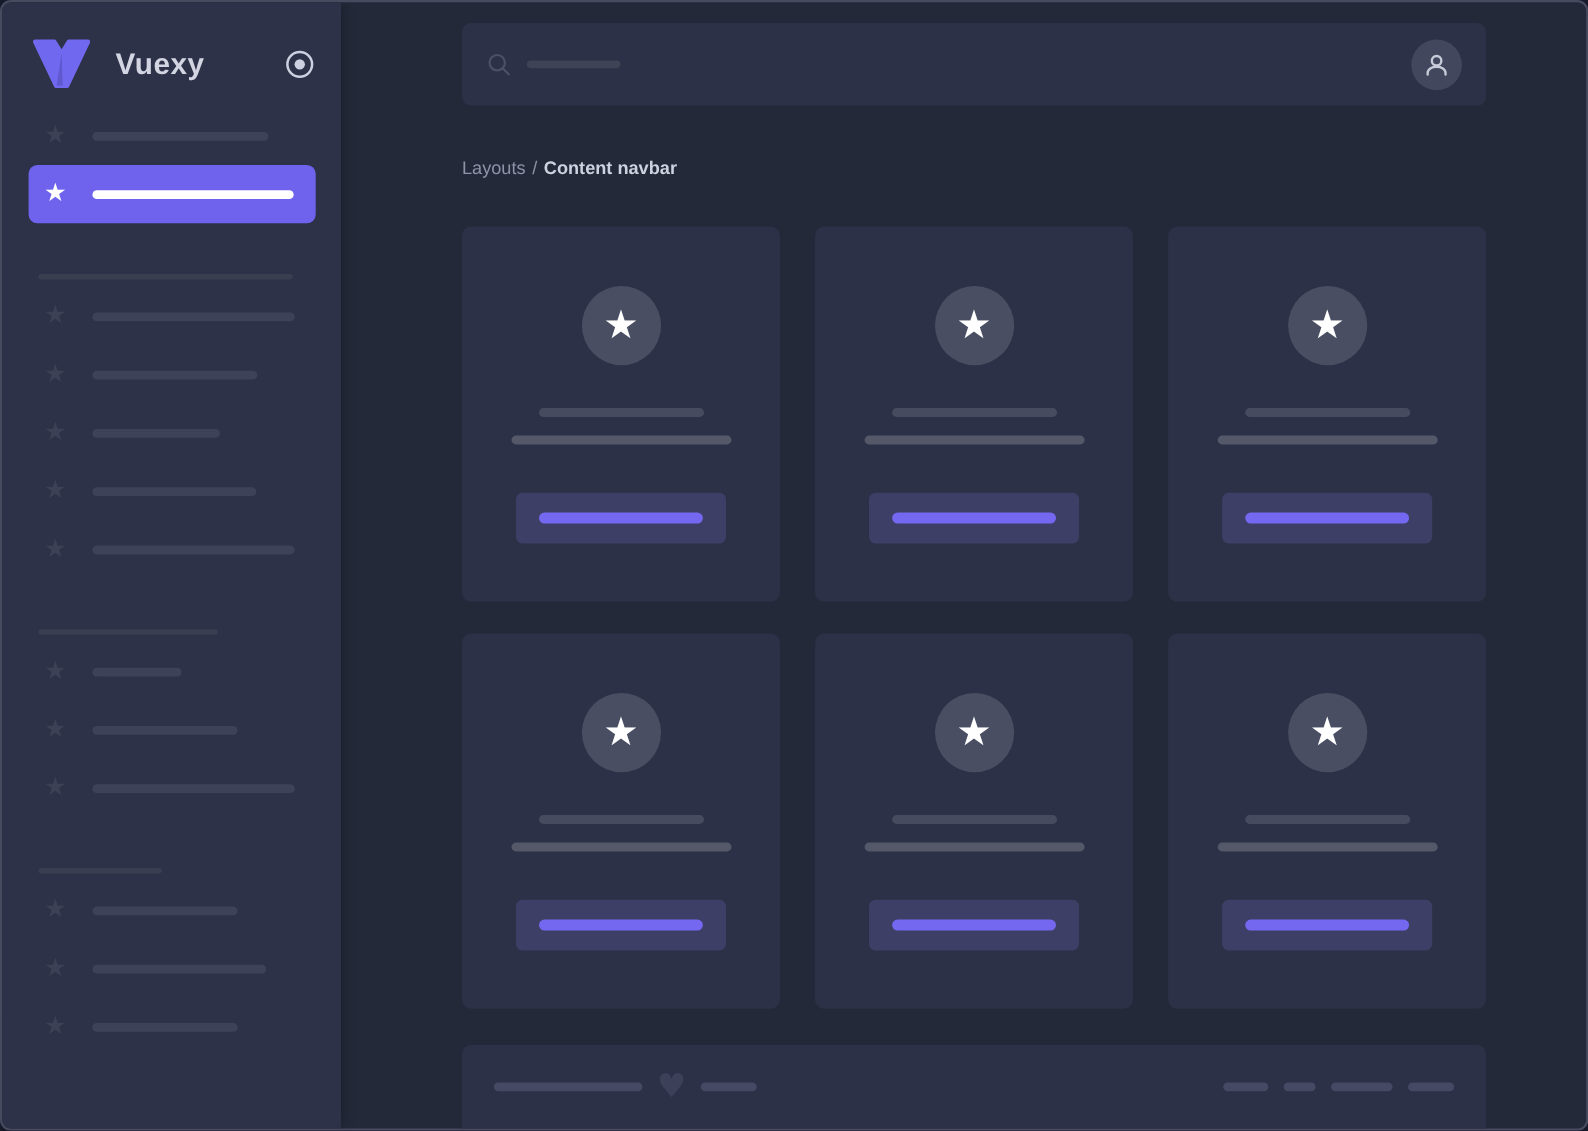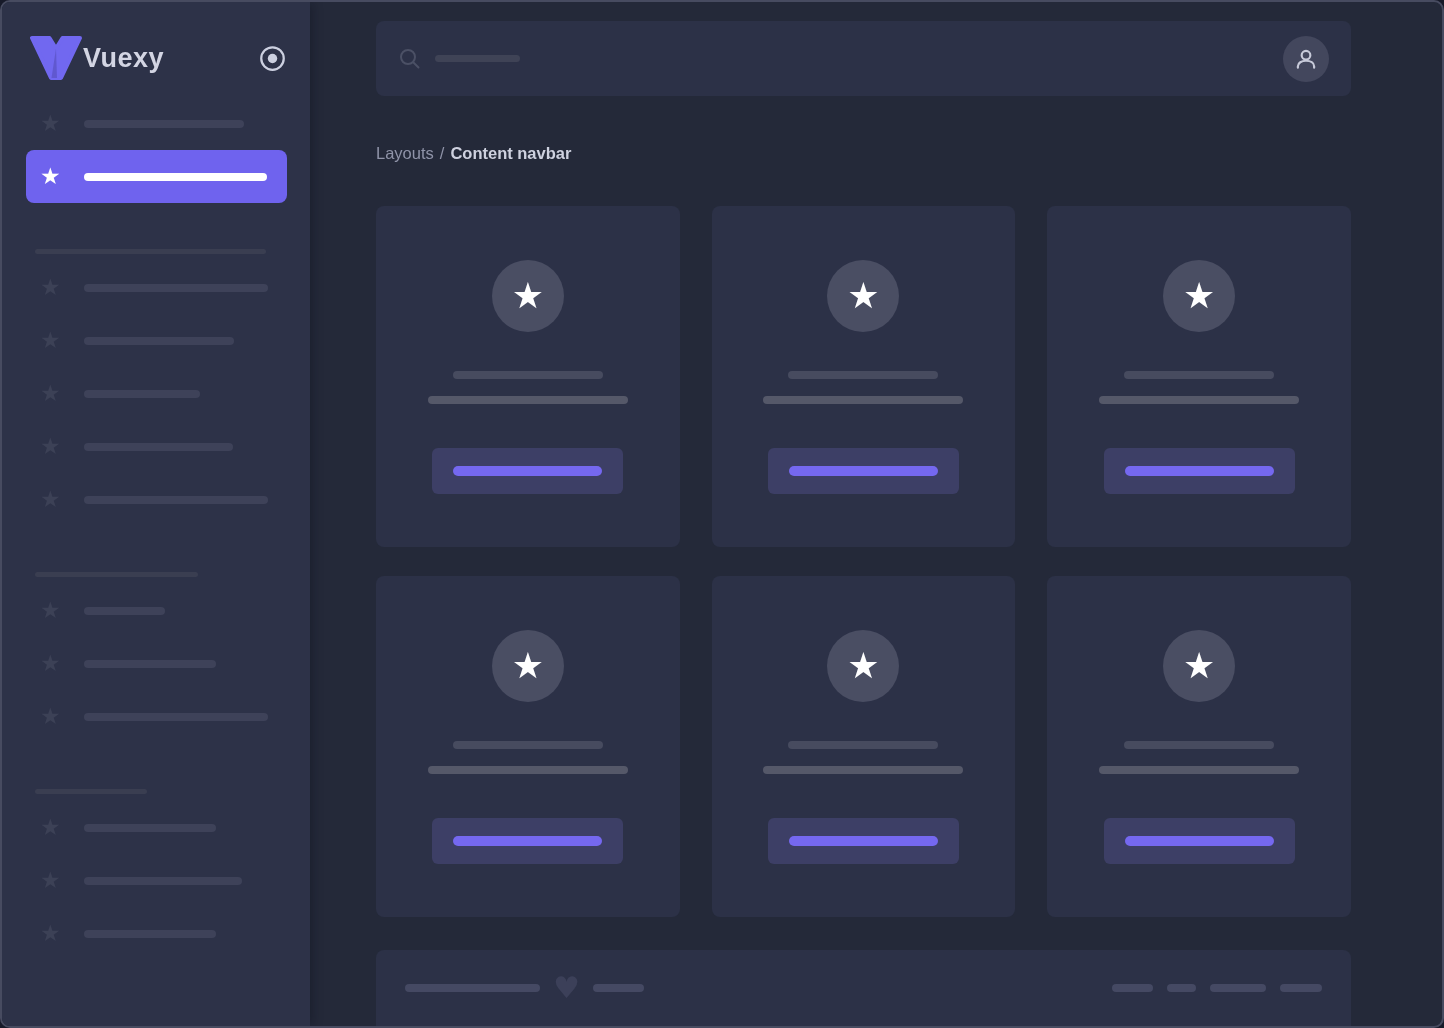--- a/index.html
+++ b/index.html
@@ -1,34 +1,34 @@
 <!DOCTYPE html>
 <html style="--accent: #6f63ee; --accent-bright: #7568f0;"><head>
 <meta charset="utf-8">
 <style>
   html,body{margin:0;padding:0;background:#171a29;font-family:"Liberation Sans",sans-serif;}
   .frame{position:relative;width:1440px;height:1024px;margin:0 auto;border:2px solid #474b60;
          border-radius:10px;overflow:hidden;display:flex;background:#242939;}
   
   .sidebar{width:308px;flex-shrink:0;background:#2d3248;box-shadow:4px 0 10px -2px rgba(10,12,24,.35);}
   .brand{display:flex;align-items:center;padding:33px 24px 0 28px;height:46px;}
-  .brand-name{margin-left:1px;font-size:27px;font-weight:700;color:#d3d5e3;letter-spacing:.5px;}
+  .brand-name{margin-left:23px;font-size:27px;font-weight:700;color:#d3d5e3;letter-spacing:.5px;}
   .brand-toggle{margin-left:auto;width:27px;height:27px;cursor:pointer;}
   .menu{margin-top:16px;}
   .menu-item{display:flex;align-items:center;height:53px;margin:0 23px 0 24px;padding-left:14px;
              border-radius:8px;box-sizing:border-box;}
   .menu-item .star{width:27px;font-family:"DejaVu Sans",sans-serif;font-size:23px;line-height:1;
                    color:#3c4156;}
   .menu-item .bar{margin-left:17px;height:8px;border-radius:4px;background:#3e4259;}
   .menu-item.active{background:var(--accent,#6f63ee);}
   .menu-item.active .star{color:#ffffff;}
   .menu-item.active .bar{background:#ffffff;}
   .menu-header{height:5px;border-radius:2.5px;background:#3a3e51;margin:46px 0 7px 33px;}
   
-  .main{flex:1;padding:19px 91px 0 66px;box-sizing:border-box;}
+  .main{flex:1;padding:19px 91px 0 66px;box-sizing:border-box;margin-left:44px;}
   .navbar{height:75px;border-radius:8px;background:#2c3147;display:flex;align-items:center;
           padding:0 22px;box-sizing:border-box;}
   .search{display:flex;align-items:center;flex:1;cursor:text;}
   .search-bar{margin-left:13px;width:85px;height:7px;border-radius:3.5px;background:#3f4356;}
   .avatar{margin-left:auto;width:46px;height:46px;border-radius:50%;background:#43475d;
           display:flex;align-items:center;justify-content:center;cursor:pointer;}
   .breadcrumb{margin-top:47px;font-size:16.5px;line-height:20px;}
   .bc-link{color:#8f93a8;cursor:pointer;}
   .bc-sep{color:#8f93a8;margin:0 6px;}
   .bc-current{color:#ced1df;font-weight:700;}

